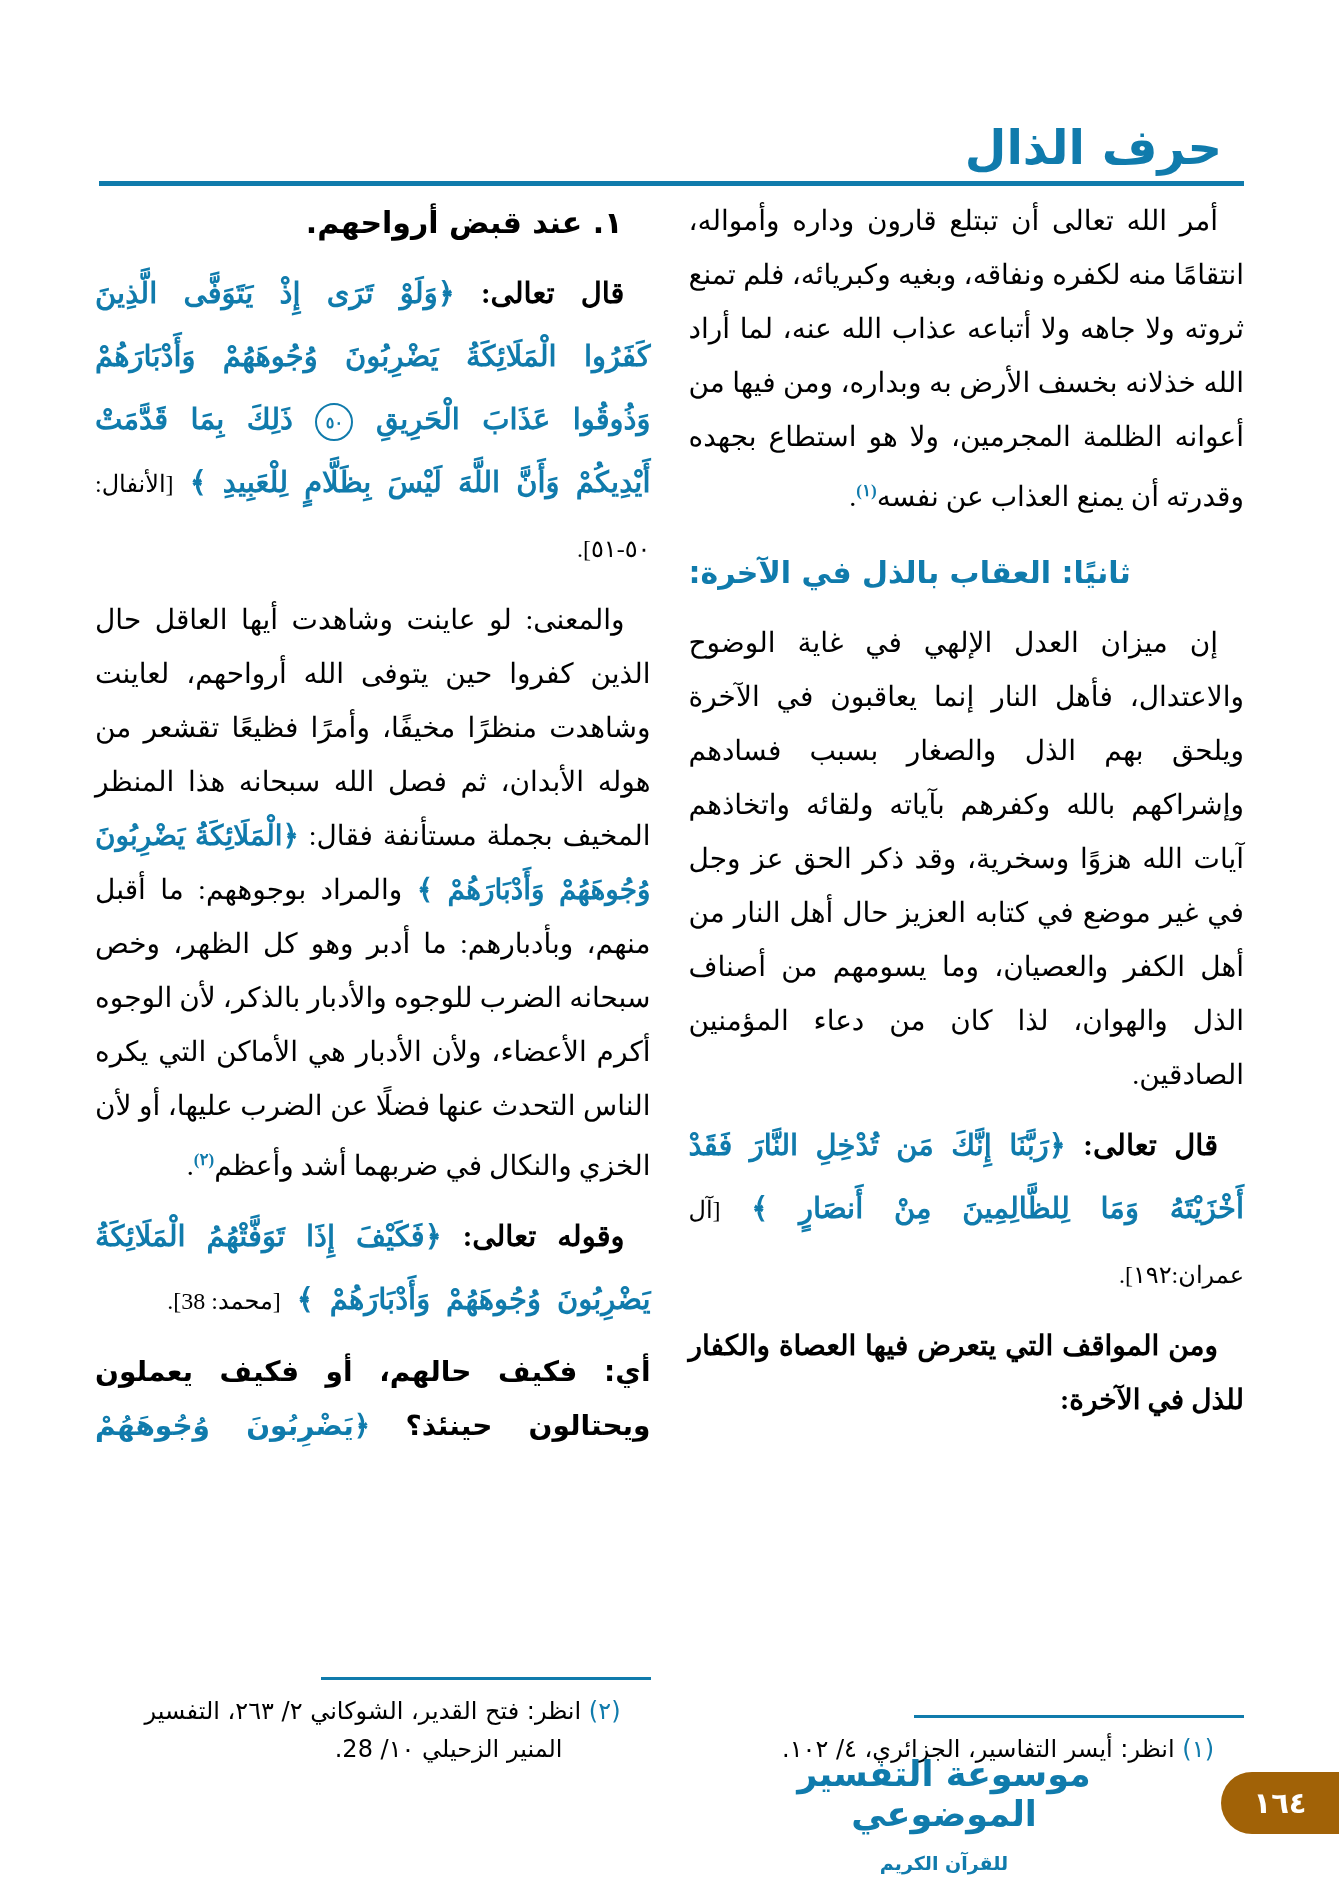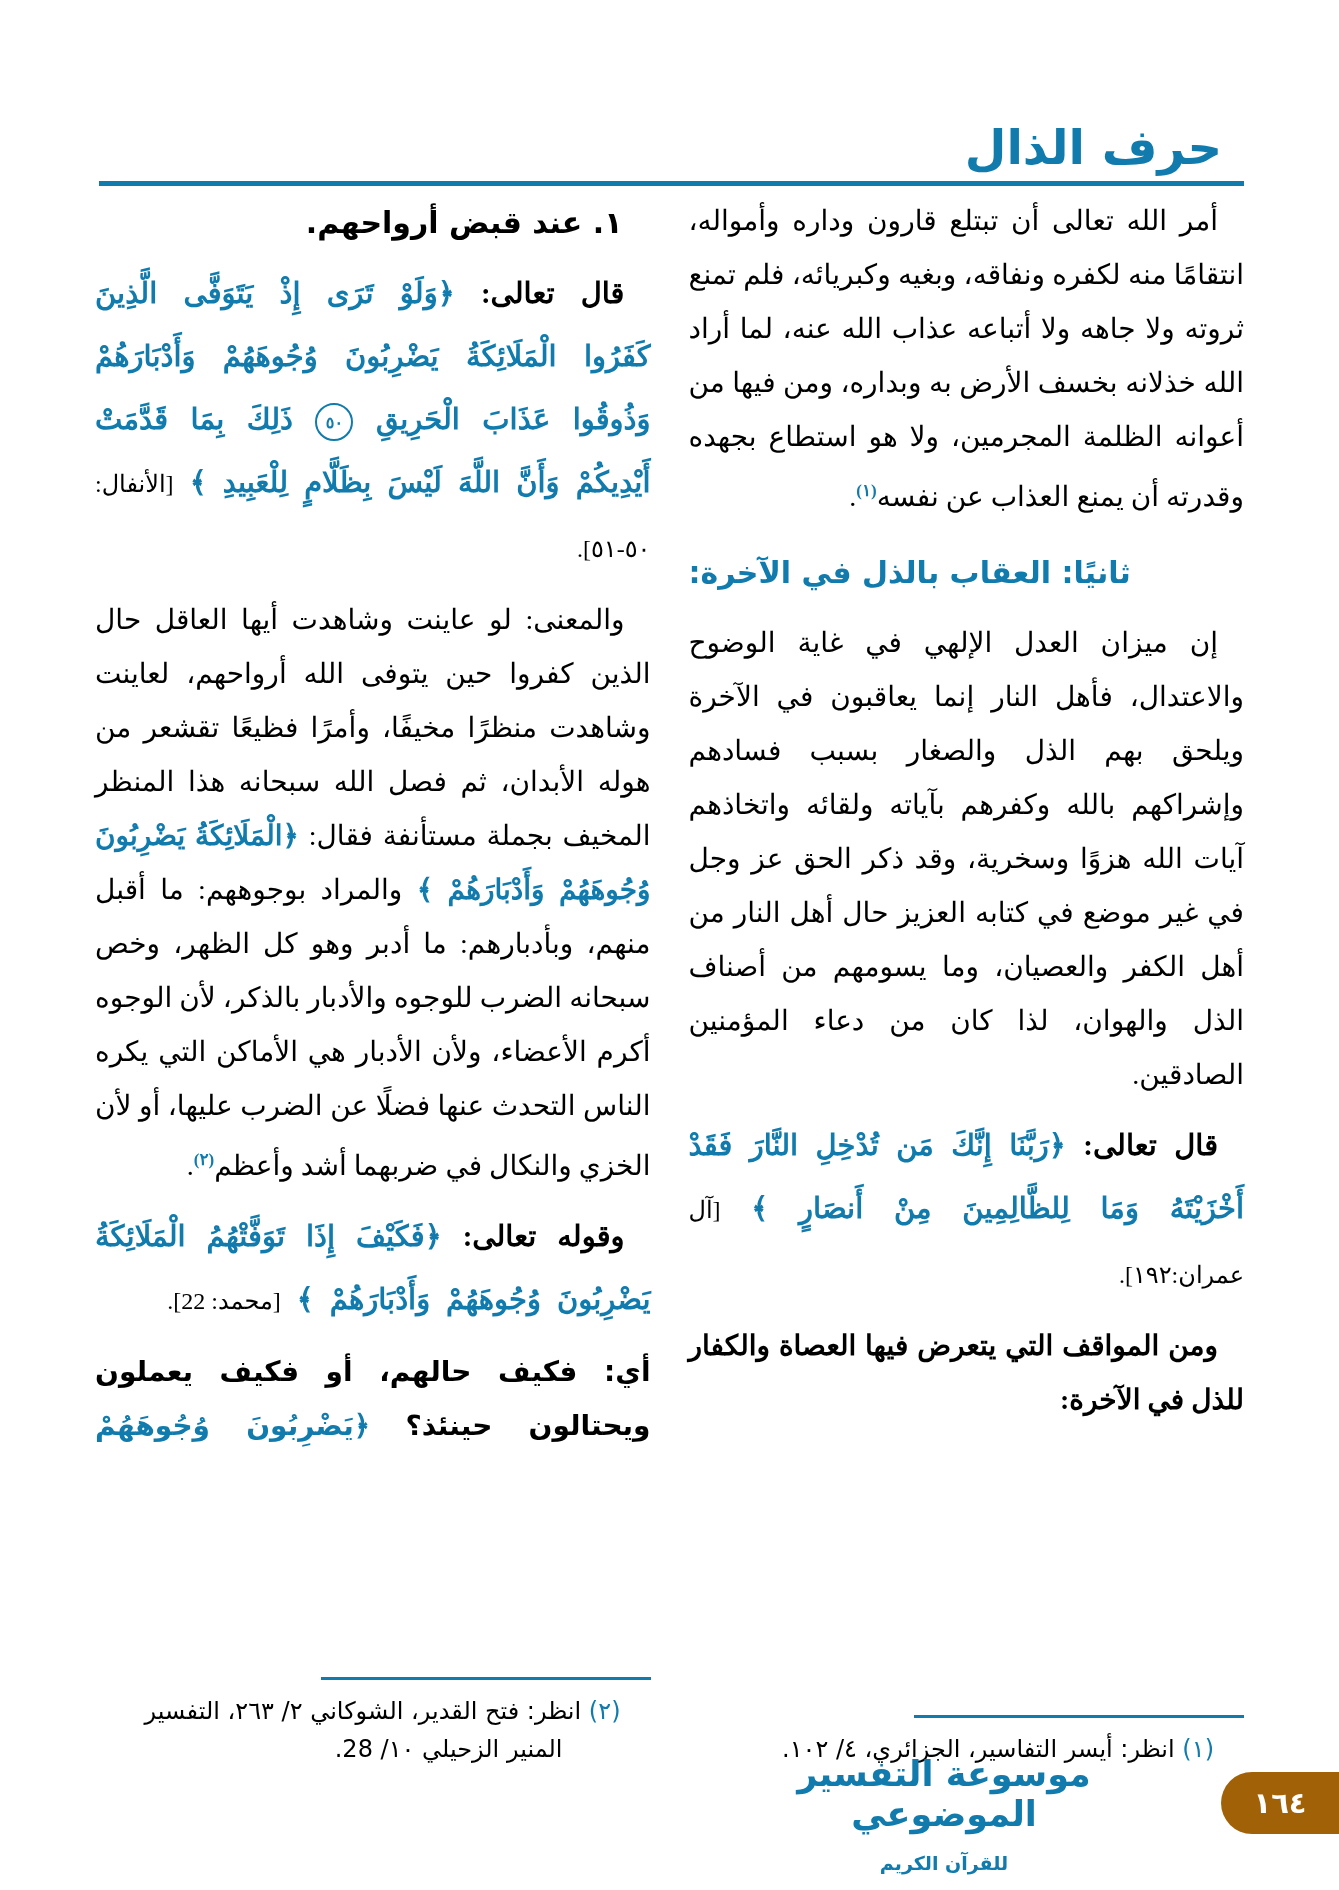--- a/index.html
+++ b/index.html
@@ -98,21 +98,21 @@
   </section>
 
   <section class="col">
 
     <h2 class="h-num">١. عند قبض أرواحهم.</h2>
 
     <p class="verse-block indent"><span class="bold">قال تعالى:</span> <span class="q">﴿وَلَوْ تَرَى إِذْ يَتَوَفَّى الَّذِينَ كَفَرُوا الْمَلَائِكَةُ يَضْرِبُونَ وُجُوهَهُمْ وَأَدْبَارَهُمْ وَذُوقُوا عَذَابَ الْحَرِيقِ</span> <span class="ayah-num q">٥٠</span> <span class="q">ذَلِكَ بِمَا قَدَّمَتْ أَيْدِيكُمْ وَأَنَّ اللَّهَ لَيْسَ بِظَلَّامٍ لِلْعَبِيدِ ﴾</span> <span class="ref">[الأنفال: ٥٠-٥١].</span></p>
 
     <p class="body indent"><span>والمعنى: لو عاينت وشاهدت أيها العاقل حال الذين كفروا حين يتوفى الله أرواحهم، لعاينت وشاهدت منظرًا مخيفًا، وأمرًا فظيعًا تقشعر من هوله الأبدان، ثم فصل الله سبحانه هذا المنظر المخيف بجملة مستأنفة فقال:</span> <span class="q">﴿الْمَلَائِكَةُ يَضْرِبُونَ وُجُوهَهُمْ وَأَدْبَارَهُمْ ﴾</span> <span>والمراد بوجوههم: ما أقبل منهم، وبأدبارهم: ما أدبر وهو كل الظهر، وخص سبحانه الضرب للوجوه والأدبار بالذكر، لأن الوجوه أكرم الأعضاء، ولأن الأدبار هي الأماكن التي يكره الناس التحدث عنها فضلًا عن الضرب عليها، أو لأن الخزي والنكال في ضربهما أشد وأعظم</span><sup class="fn">(٢)</sup><span>.</span></p>
 
-    <p class="verse-block indent"><span class="bold">وقوله تعالى:</span> <span class="q">﴿فَكَيْفَ إِذَا تَوَفَّتْهُمُ الْمَلَائِكَةُ يَضْرِبُونَ وُجُوهَهُمْ وَأَدْبَارَهُمْ ﴾</span> <span class="ref">[محمد: 22].</span></p>
+    <p class="verse-block indent"><span class="bold">وقوله تعالى:</span> <span class="q">﴿فَكَيْفَ إِذَا تَوَفَّتْهُمُ الْمَلَائِكَةُ يَضْرِبُونَ وُجُوهَهُمْ وَأَدْبَارَهُمْ ﴾</span> <span class="ref">[محمد: 38].</span></p>
 
     <p class="body justify-last"><span class="bold">أي: فكيف حالهم، أو فكيف يعملون ويحتالون حينئذ؟</span> <span class="q">﴿يَضْرِبُونَ وُجُوهَهُمْ</span></p>
 
     <div class="footnotes">
       <div class="fn-rule"></div>
       <p class="fn-text"><span class="fn-marker">(٢)</span> <span>انظر: فتح القدير، الشوكاني ٢/ ٢٦٣، التفسير المنير الزحيلي ١٠/ 28.</span></p>
     </div>
   </section>
 
 </main>

